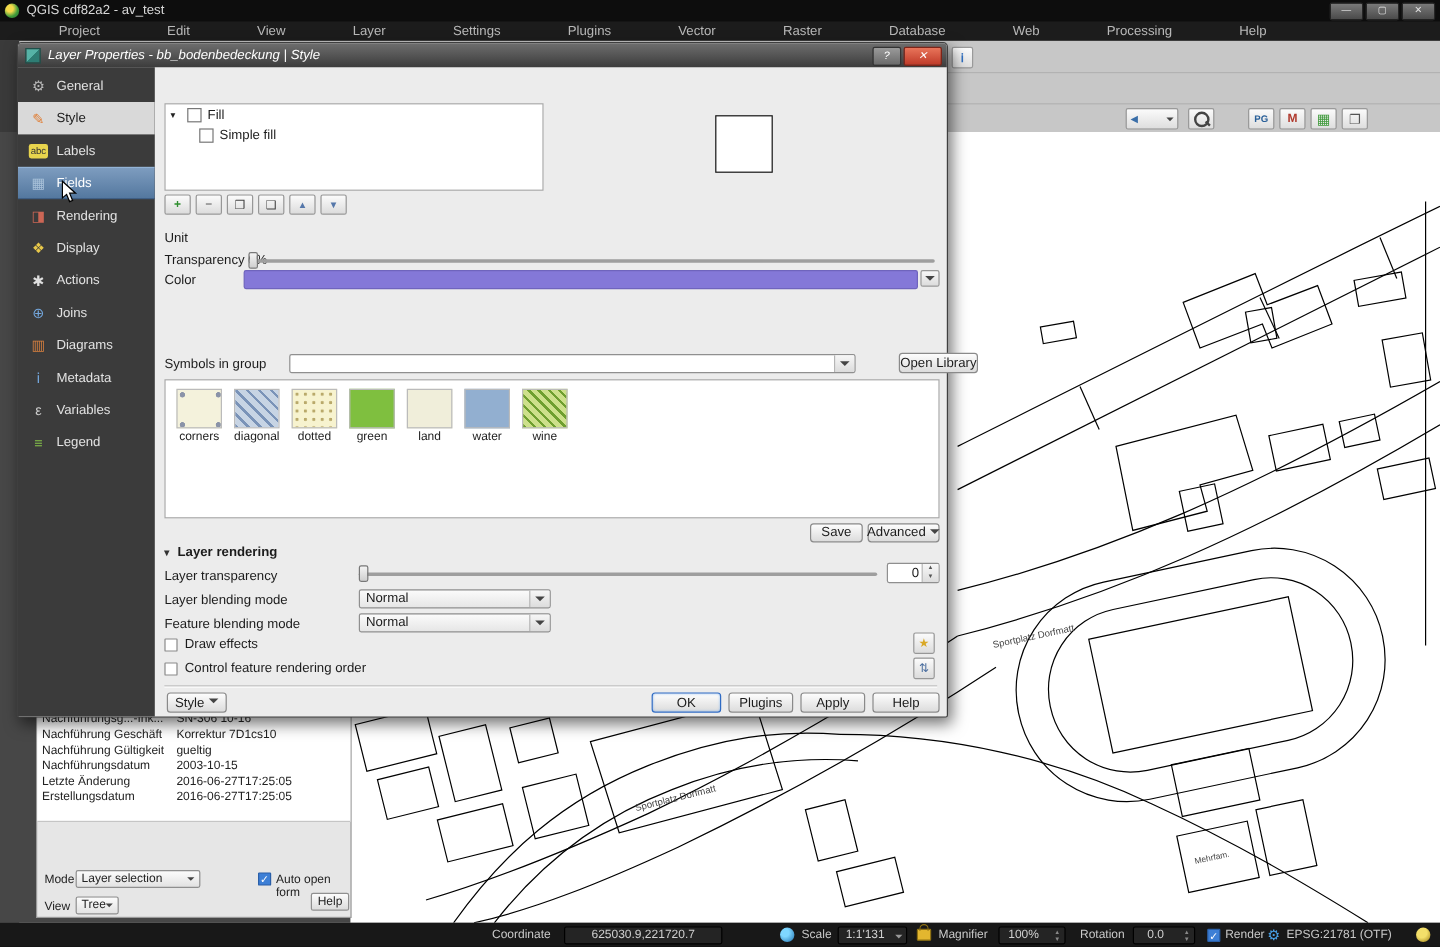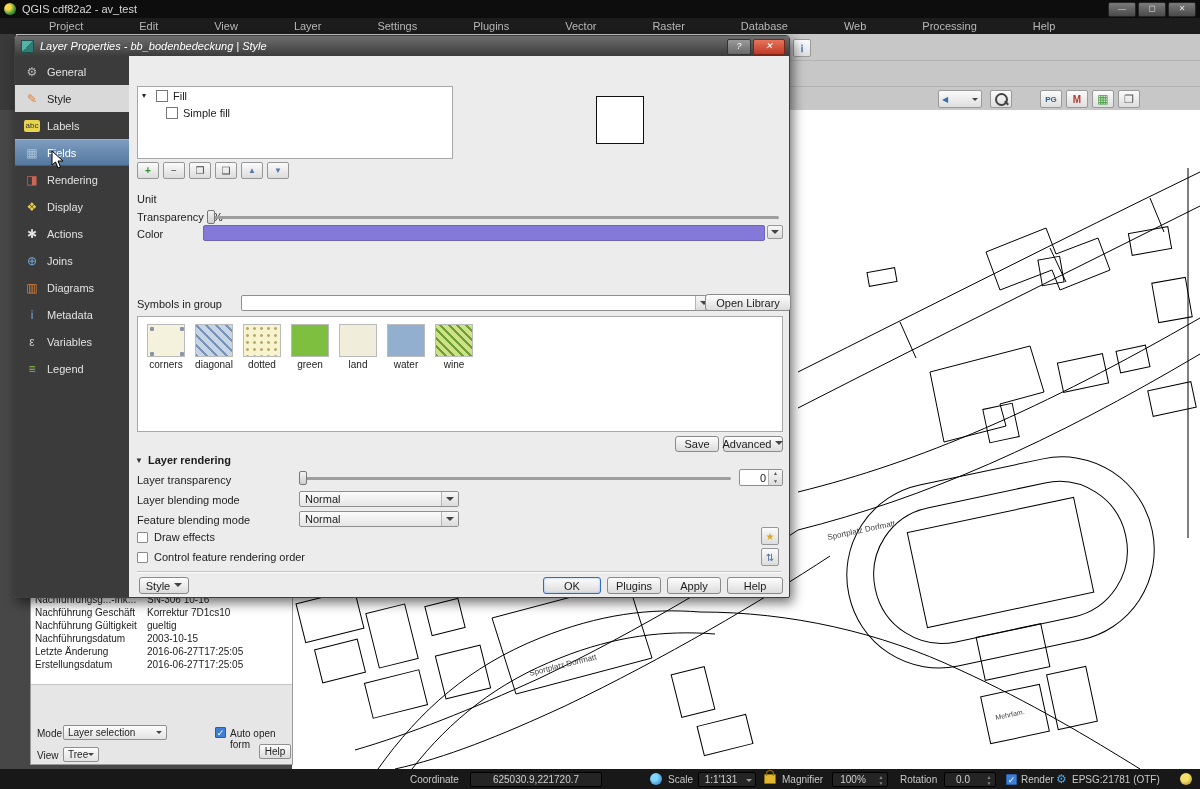--- a/index.html
+++ b/index.html
@@ -390,21 +390,21 @@
         </div>
 
         <span class="field-label" style="left:8px;top:172px">Color</span>
         <div class="color-bar" style="left:74px;top:169px;width:560px;height:14px"></div>
         <div class="color-drop" style="left:638px;top:169px;height:14px"></div>
 
         <span class="field-label" style="left:8px;top:242px">Symbols in group</span>
         <div class="combo" style="left:112px;top:239px;width:472px;height:16px">
           <span class="arrowbox"></span>
         </div>
-        <div class="btn" style="left:576px;top:238px;width:86px;height:17px">
+        <div class="btn" style="left:620px;top:238px;width:66px;height:17px">
           <span>Open Library</span>
         </div>
 
         <div class="panel-white" style="left:8px;top:260px;width:646px;height:116px">
           <div class="swatches">
             <div class="swatch-item">
               <span class="swatch sw-corners"></span>
               <span class="swatch-name">corners</span>
             </div>
             <div class="swatch-item">

